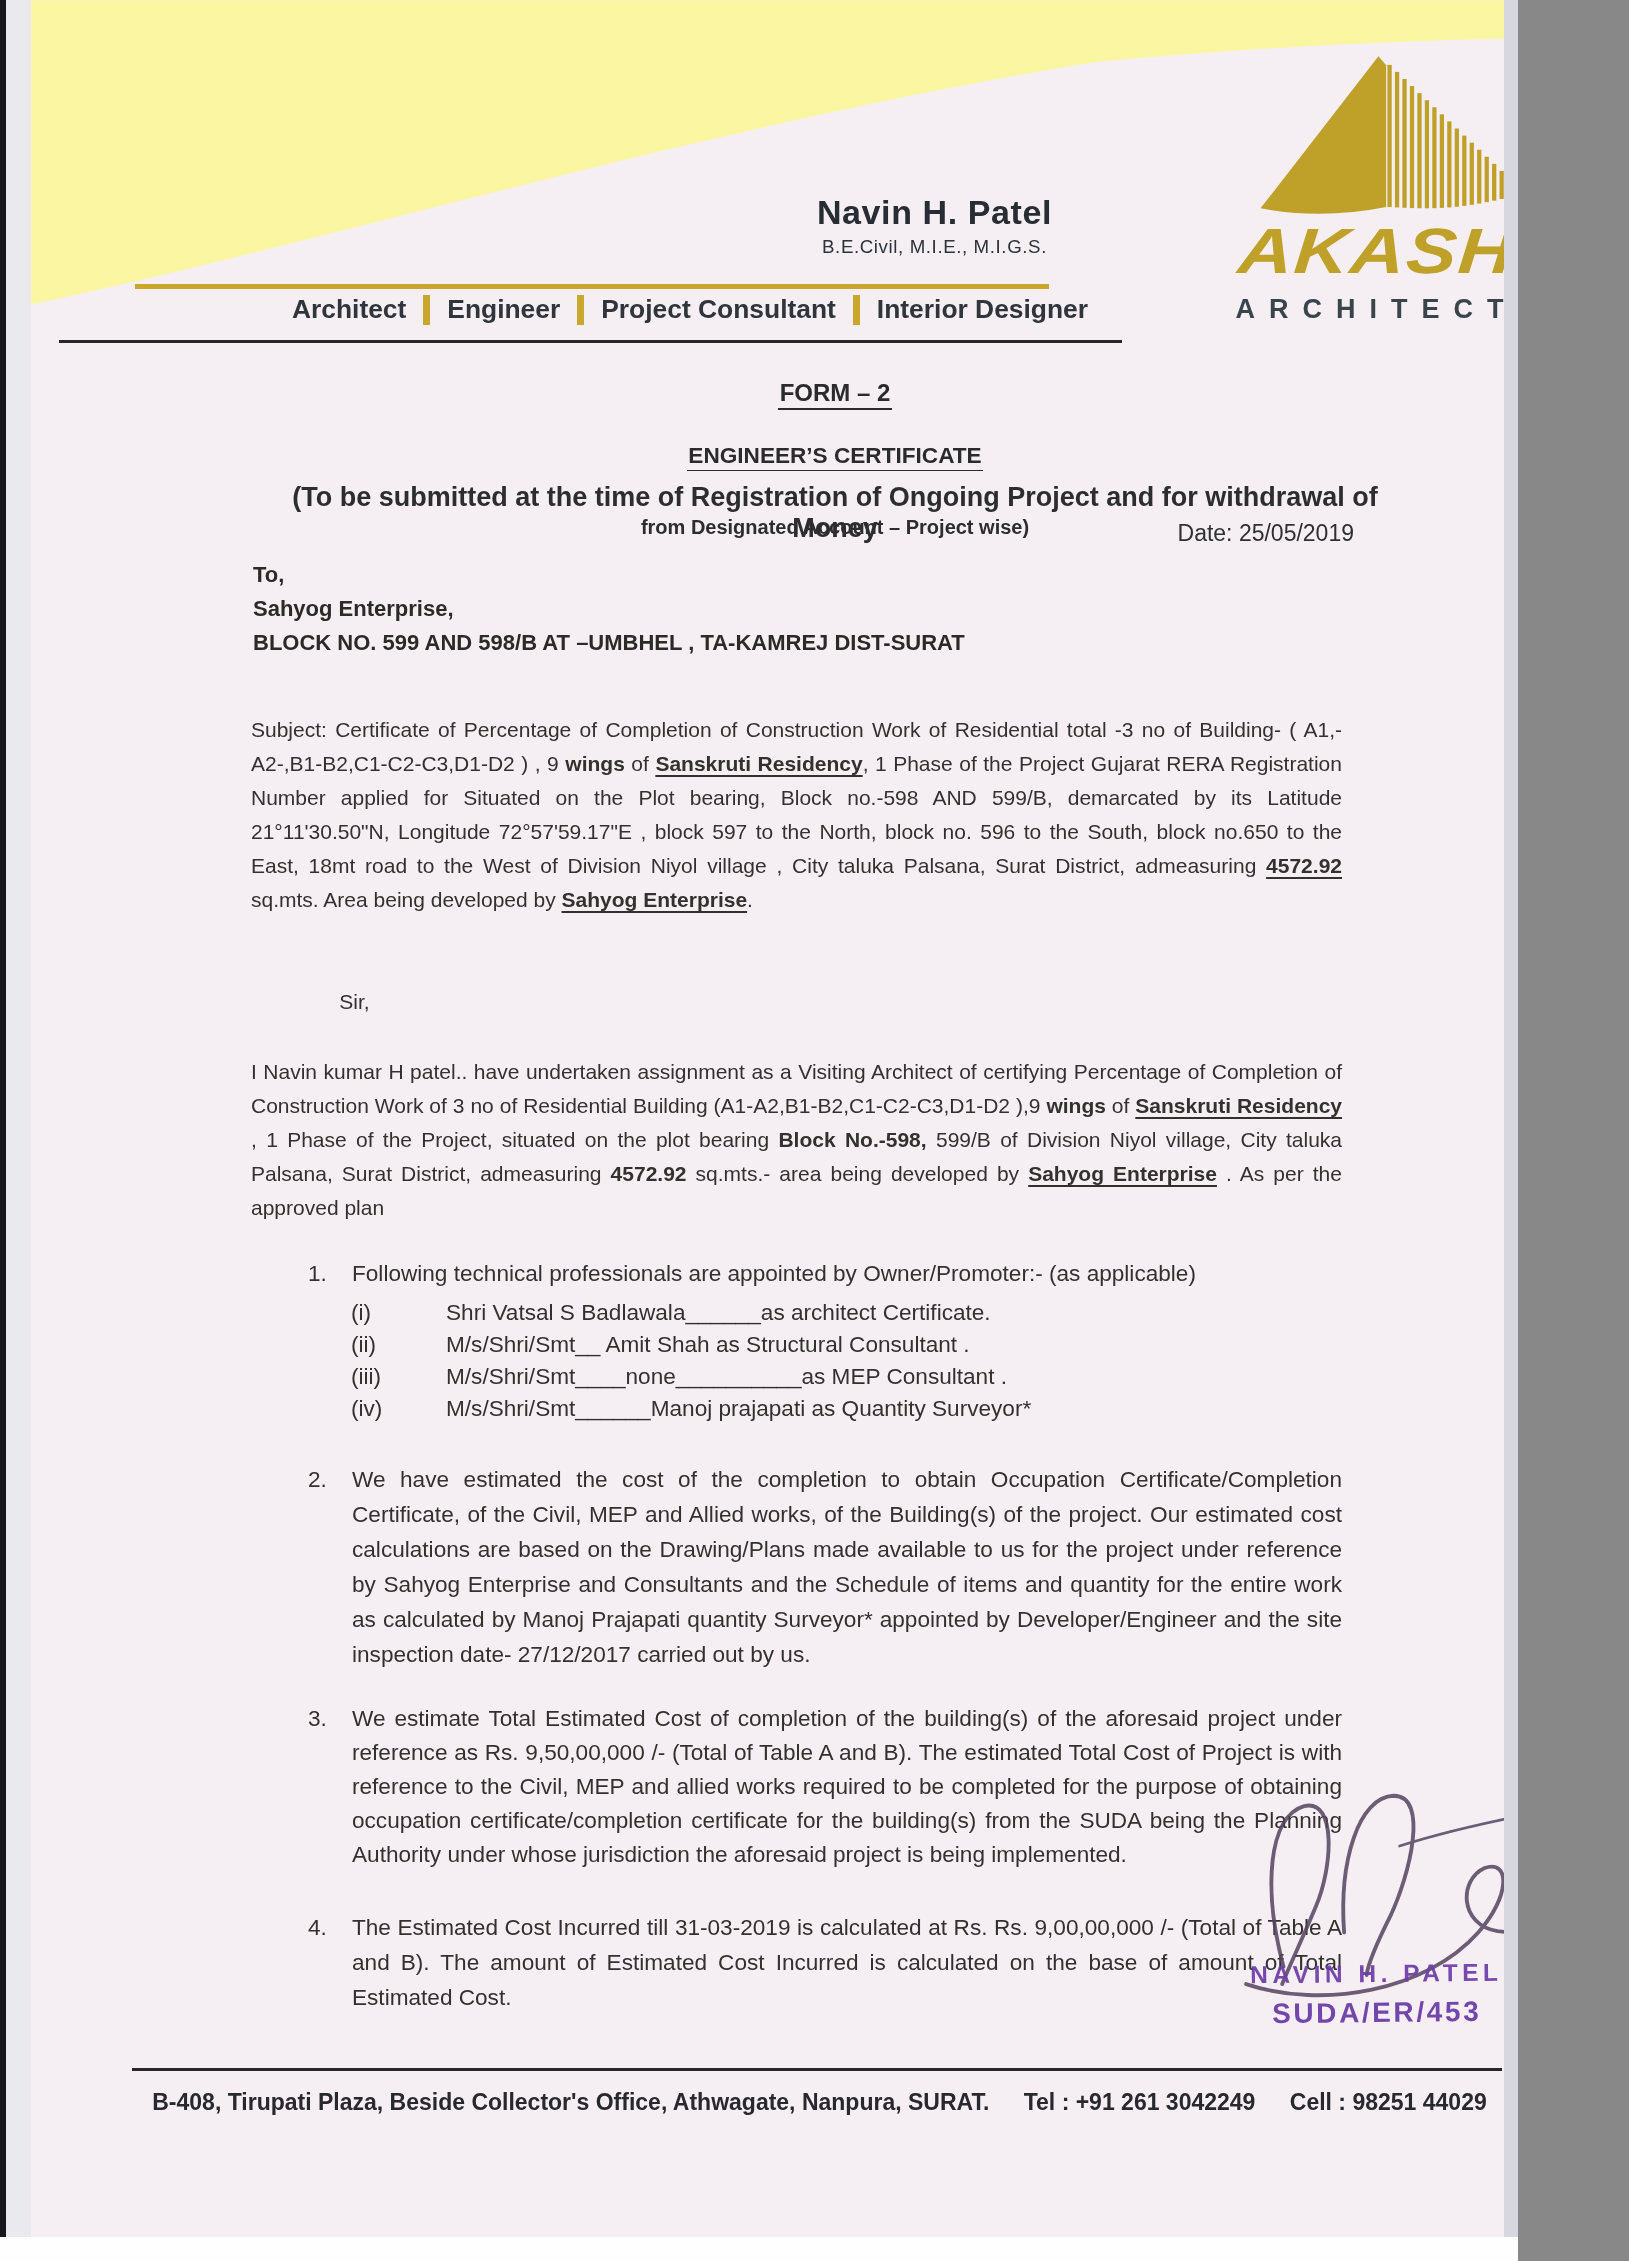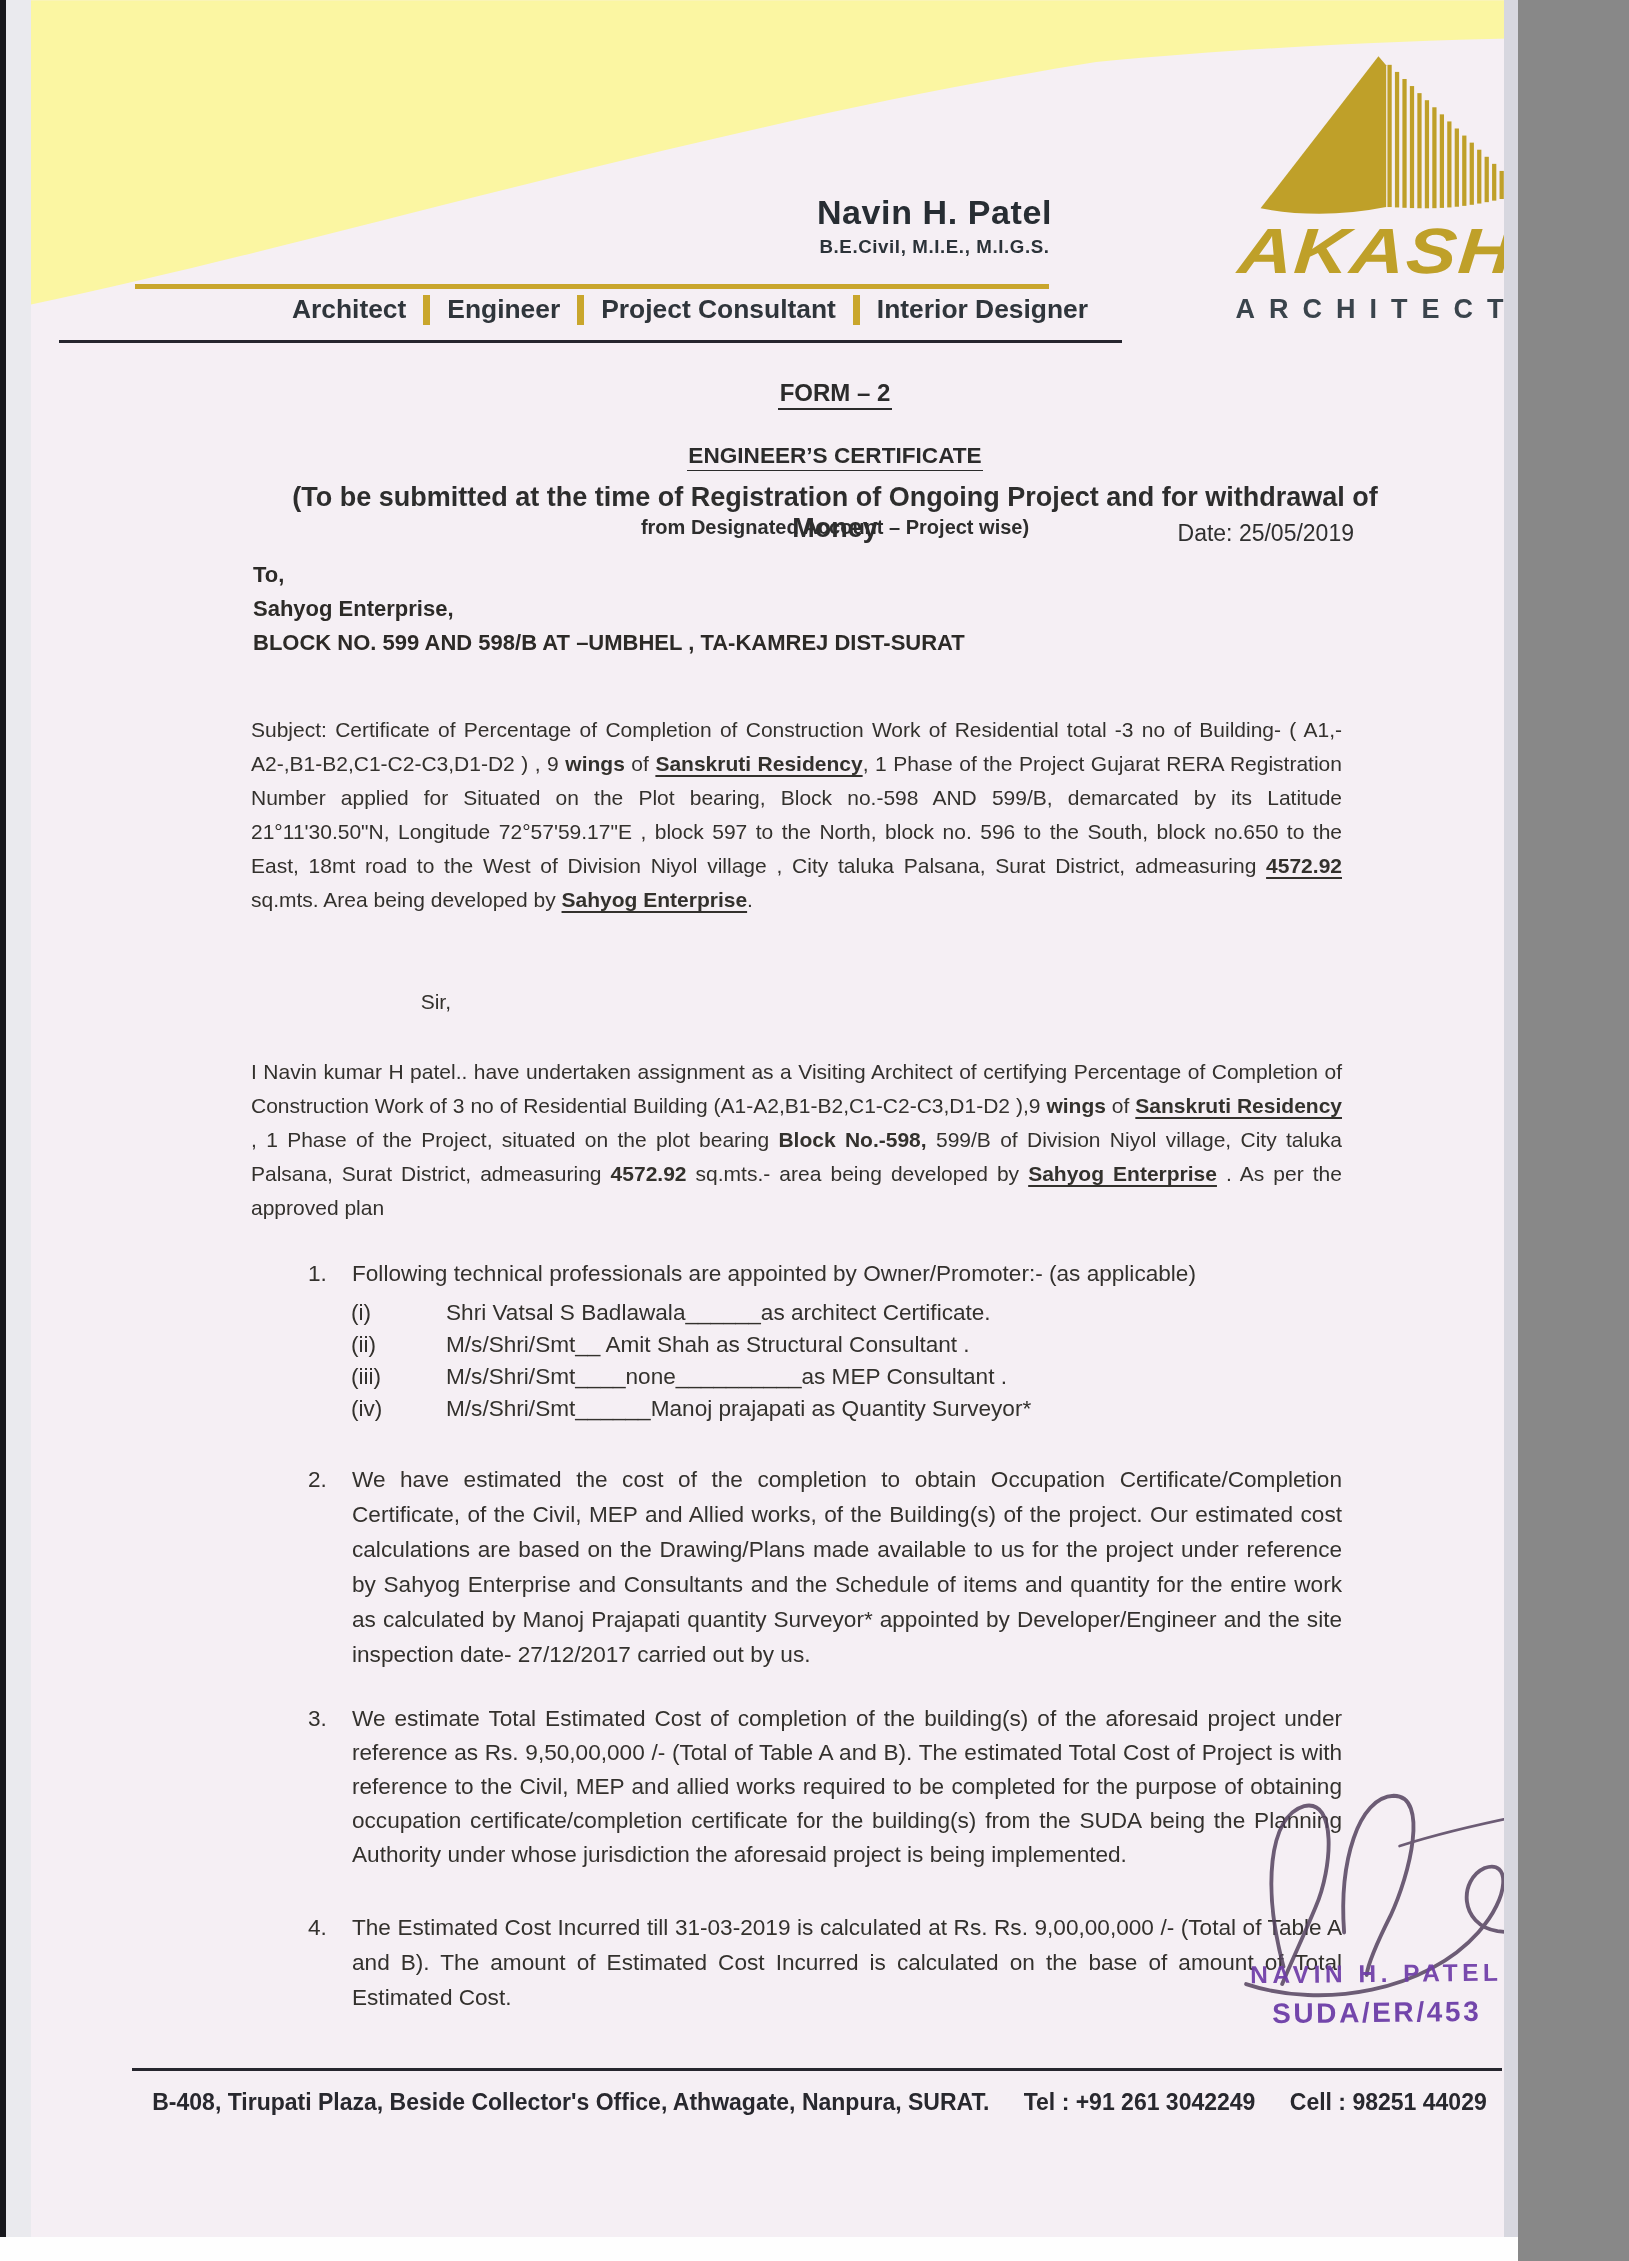--- a/index.html
+++ b/index.html
@@ -12,21 +12,21 @@
   
   .edge-dark{position:absolute;left:0;top:0;width:6.4px;height:2237px;background:#17171c;z-index:9;}
   .edge-light{position:absolute;left:6.4px;top:0;width:24.5px;height:2237px;background:#eaeaee;z-index:9;}
   .edge-right{position:absolute;right:0;top:0;width:14px;height:2237px;background:#d7d7df;z-index:9;}
   .scan-bottom{position:absolute;left:0;top:2237px;width:1630px;height:24px;background:#fefefe;z-index:10;}
   .swoosh{position:absolute;left:0;top:0;z-index:1;}
 
   
   .lh-name{position:absolute;left:741px;top:193px;width:387px;text-align:center;z-index:3;}
   .lh-name .nm{font-size:34px;font-weight:bold;color:#272d33;letter-spacing:0.6px;}
-  .lh-name .cr{font-size:18.7px;font-weight:bold;color:#2b3238;margin-top:3.9px;letter-spacing:0.6px;}
+  .lh-name .cr{font-size:18.7px;font-weight:normal;color:#2b3238;margin-top:3.9px;letter-spacing:0.6px;}
   .gold-rule{position:absolute;left:135px;top:284px;width:914px;height:4.5px;background:#c9a62c;z-index:3;}
   .roles{position:absolute;left:271px;top:294px;width:838px;display:flex;justify-content:center;align-items:center;gap:17px;z-index:3;}
   .roles .role{font-size:26.4px;font-weight:bold;color:#2f353b;white-space:nowrap;}
   .roles .sep{width:7px;height:30px;background:#c9a62c;}
   .dark-rule{position:absolute;left:59px;top:340px;width:1063px;height:3.2px;background:#26262e;z-index:3;}
 
   
   .logo{position:absolute;left:1225px;top:46px;width:303px;height:277px;z-index:3;}
   .logo svg{position:absolute;left:0;top:0;}
   .logo .brand{position:absolute;left:0;top:172px;width:303px;text-align:center;
@@ -44,21 +44,21 @@
   .cert-sub1{top:459px;font-size:27px;font-weight:bold;color:#2d2d2d;}
   .cert-sub2{top:493px;font-size:20px;font-weight:bold;color:#2d2d2d;}
   .date-line{position:absolute;left:1096px;top:520px;width:258px;text-align:right;font-size:23px;color:#2f2f2f;z-index:3;}
 
   
   .addr{position:absolute;left:253px;top:558px;width:1096px;z-index:3;font-weight:bold;font-size:22px;line-height:34px;color:#2c2a27;}
 
   
   .para{position:absolute;z-index:3;font-size:21px;line-height:34px;color:#33312d;text-align:justify;}
   .subject{left:251px;top:713px;width:1091px;}
-  .sir{left:258px;top:985px;width:193px;text-align:right;}
+  .sir{left:258px;top:985px;width:193px;text-align:center;}
   .intro{left:251px;top:1055px;width:1091px;}
   .num-item{position:absolute;left:308px;width:1034px;display:flex;z-index:3;font-size:22.6px;color:#33312d;}
   .num-item .no{flex:none;width:44px;}
   .num-item .itext{flex:1;text-align:justify;}
   .it1{top:1257px;line-height:34px;}
   .it2{top:1462px;line-height:35px;}
   .it3{top:1702px;line-height:34px;}
   .it4{top:1910px;line-height:35px;}
   .subitems{position:absolute;left:351px;top:1297px;width:903px;z-index:3;font-size:22.6px;line-height:32px;color:#33312d;}
   .subitems .row{display:flex;}

